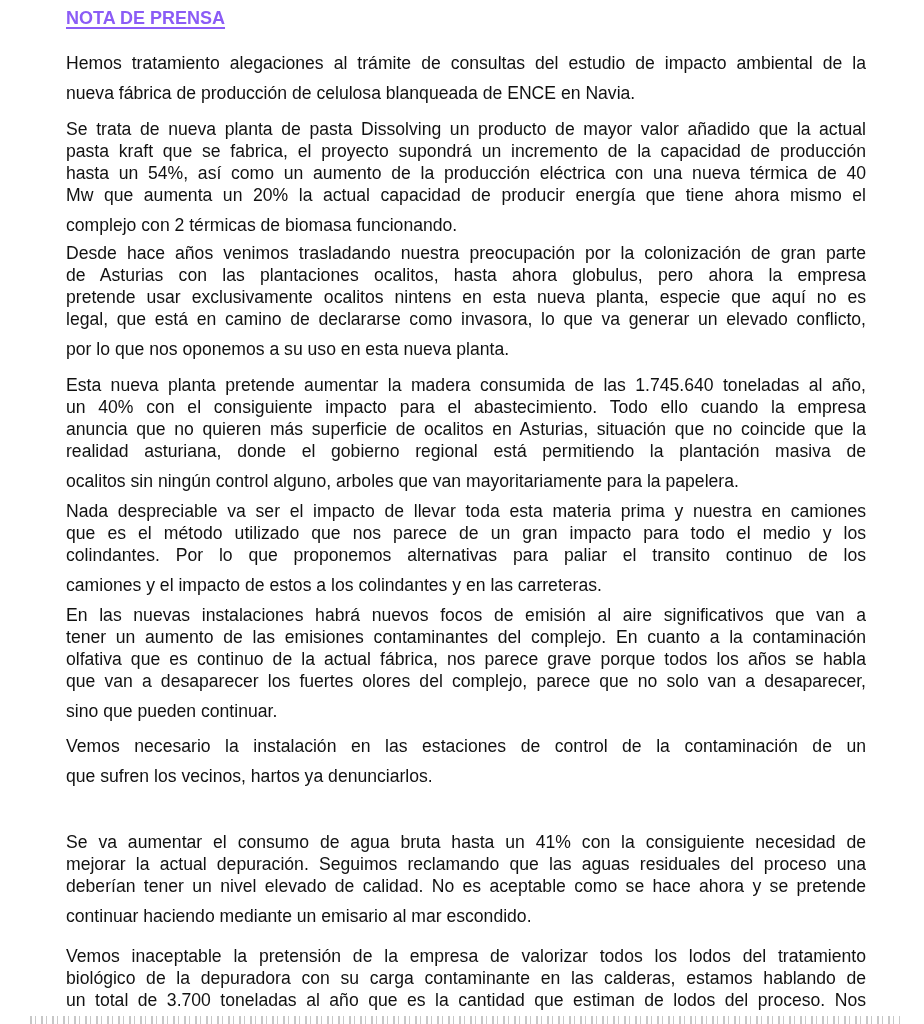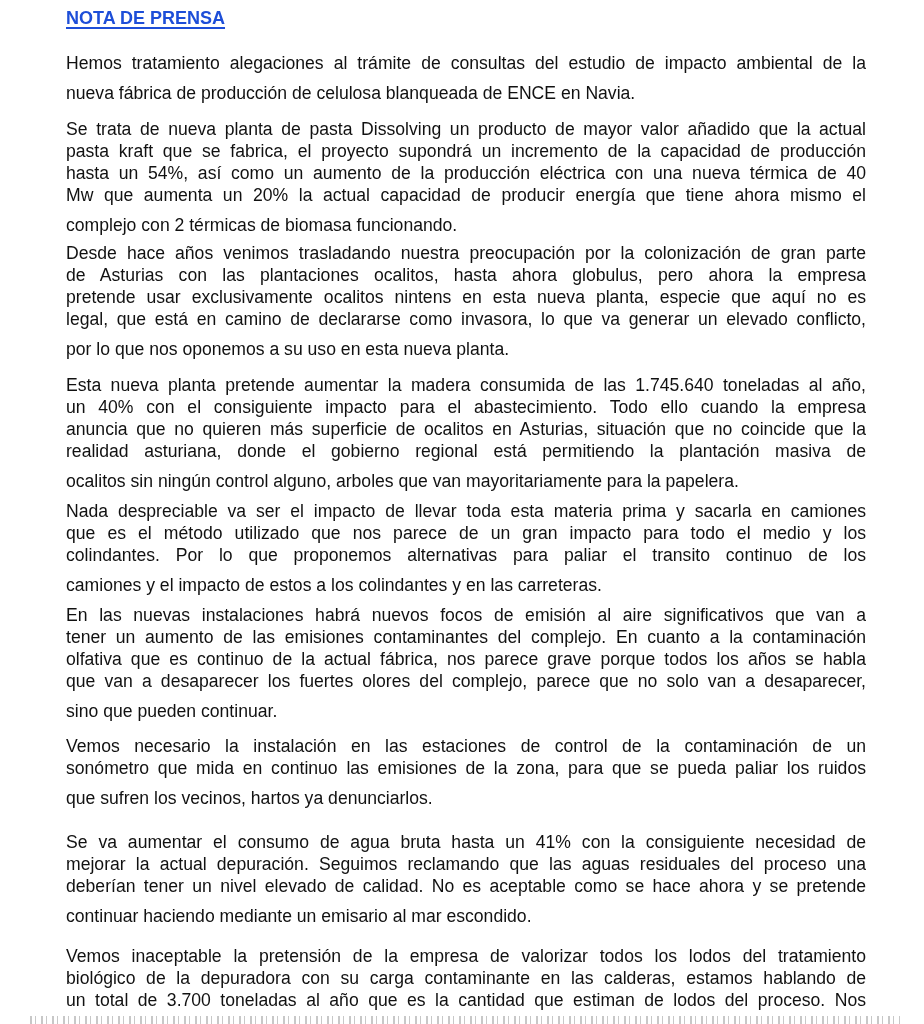--- a/index.html
+++ b/index.html
@@ -25,21 +25,21 @@
     position: absolute;
     left: 0;
     top: 8px;
     font-size: 18px;
     font-weight: bold;
     text-decoration: underline;
     text-underline-offset: 3px;
     text-decoration-thickness: 2px;
     letter-spacing: 0px;
     white-space: nowrap;
-    color: #1d4ed8;
+    color: #8b5cf6;
   }
   .para {
     position: absolute;
     left: 0;
     width: 800px;
     font-size: 17.6px;
     line-height: 22px;
   }
   .line {
     display: block;
@@ -103,37 +103,36 @@
 
   <div class="para" style="top:374px">
     <span class="line" style="white-space: nowrap; display: block;">Esta nueva planta pretende aumentar la madera consumida de las 1.745.640 toneladas al año,</span>
     <span class="line" style="white-space: nowrap; display: block;">un 40% con el consiguiente impacto para el abastecimiento. Todo ello cuando la empresa</span>
     <span class="line" style="white-space: nowrap; display: block;">anuncia que no quieren más superficie de ocalitos en Asturias, situación que no coincide que la</span>
     <span class="line" style="white-space: nowrap; display: block;">realidad asturiana, donde el gobierno regional está permitiendo la plantación masiva de</span>
     <span class="line last">ocalitos sin ningún control alguno, arboles que van mayoritariamente para la papelera.</span>
   </div>
 
   <div class="para" style="top:500px">
-    <span class="line" style="white-space: nowrap; display: block;">Nada despreciable va ser el impacto de llevar toda esta materia prima y sacarla en camiones</span>
+    <span class="line" style="white-space: nowrap; display: block;">Nada despreciable va ser el impacto de llevar toda esta materia prima y nuestra en camiones</span>
     <span class="line" style="white-space: nowrap; display: block;">que es el método utilizado que nos parece de un gran impacto para todo el medio y los</span>
     <span class="line" style="white-space: nowrap; display: block;">colindantes. Por lo que proponemos alternativas para  paliar el transito continuo de los</span>
     <span class="line last">camiones y el impacto de estos a los colindantes y en las carreteras.</span>
   </div>
 
   <div class="para" style="top:604px">
     <span class="line" style="white-space: nowrap; display: block;">En las nuevas instalaciones habrá nuevos focos de emisión al aire significativos que van a</span>
     <span class="line" style="white-space: nowrap; display: block;">tener un aumento de las emisiones contaminantes del complejo. En cuanto a la contaminación</span>
     <span class="line" style="white-space: nowrap; display: block;">olfativa que es continuo de la actual fábrica, nos parece grave porque todos los años se habla</span>
     <span class="line" style="white-space: nowrap; display: block;">que van a desaparecer los fuertes olores del complejo, parece que no solo van a desaparecer,</span>
     <span class="line last">sino que pueden continuar.</span>
   </div>
 
   <div class="para" style="top:735px">
     <span class="line" style="white-space: nowrap; display: block;">Vemos necesario la instalación en las estaciones de control de la contaminación de un</span>
-    <span class="line" style="white-space: nowrap; display: block;">sonómetro que mida en continuo las emisiones de la zona, para que se pueda paliar los ruidos</span>
     <span class="line last">que sufren los vecinos, hartos ya denunciarlos.</span>
   </div>
 
   <div class="para" style="top:820px">
     <span class="line" style="white-space: nowrap; display: block; margin-top: 11px;">Se va aumentar el consumo de agua bruta hasta un 41% con la consiguiente necesidad de</span>
     <span class="line" style="white-space: nowrap; display: block;">mejorar la actual depuración. Seguimos reclamando que las aguas residuales del proceso una</span>
     <span class="line" style="white-space: nowrap; display: block;">deberían tener un nivel elevado de calidad. No es aceptable como se hace ahora y se pretende</span>
     <span class="line last">continuar haciendo mediante un emisario al mar escondido.</span>
   </div>
 

